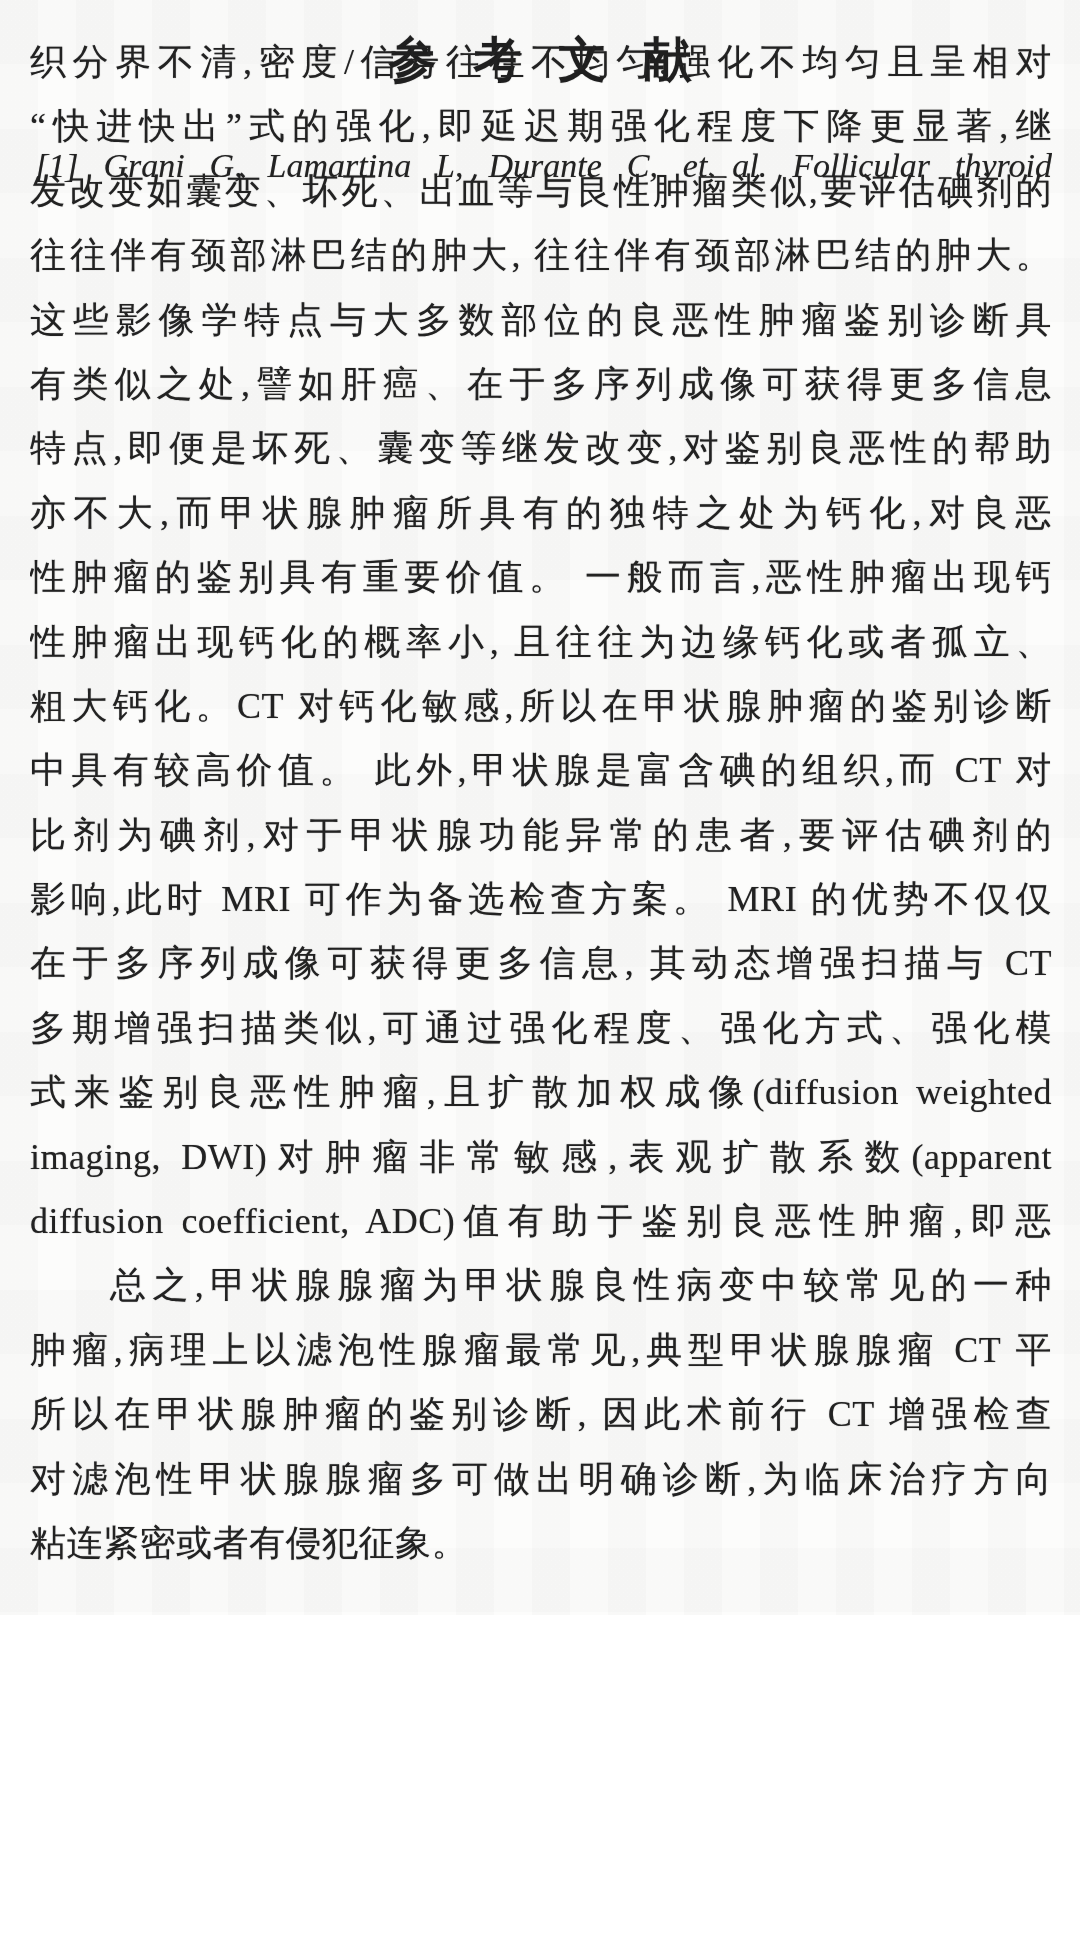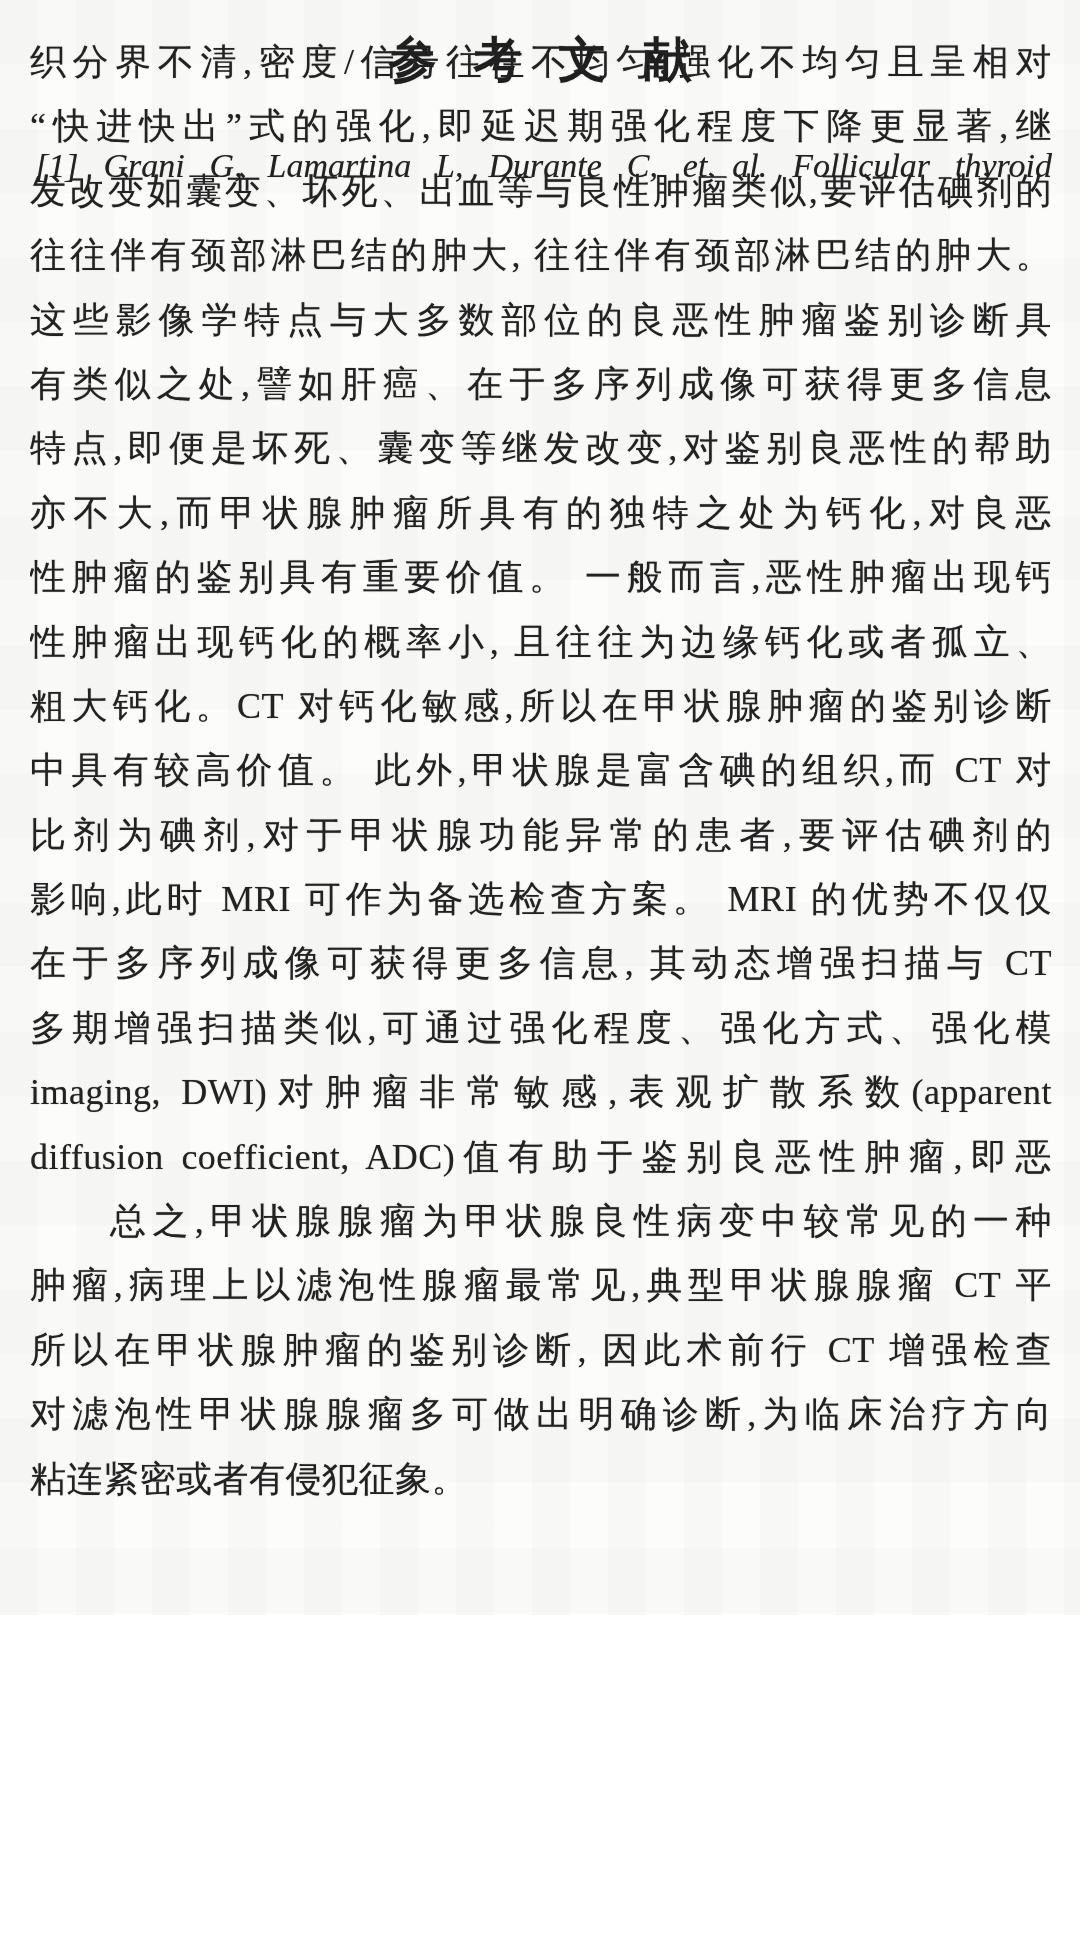--- a/index.html
+++ b/index.html
@@ -83,20 +83,21 @@
       <div class="line">特点,即便是坏死、囊变等继发改变,对鉴别良恶性的帮助</div>
       <div class="line">亦不大,而甲状腺肿瘤所具有的独特之处为钙化,对良恶</div>
       <div class="line">性肿瘤的鉴别具有重要价值。 一般而言,恶性肿瘤出现钙</div>
       <div class="line">性肿瘤出现钙化的概率小, 且往往为边缘钙化或者孤立、</div>
       <div class="line">粗大钙化。CT 对钙化敏感,所以在甲状腺肿瘤的鉴别诊断</div>
       <div class="line">中具有较高价值。 此外,甲状腺是富含碘的组织,而 CT 对</div>
       <div class="line">比剂为碘剂,对于甲状腺功能异常的患者,要评估碘剂的</div>
       <div class="line">影响,此时 MRI 可作为备选检查方案。 MRI 的优势不仅仅</div>
       <div class="line">在于多序列成像可获得更多信息, 其动态增强扫描与 CT</div>
       <div class="line">多期增强扫描类似,可通过强化程度、强化方式、强化模</div>
+      <div class="line">式来鉴别良恶性肿瘤,且扩散加权成像(diffusion weighted</div>
       <div class="line">imaging, DWI)对肿瘤非常敏感,表观扩散系数(apparent</div>
       <div class="line">diffusion coefficient, ADC)值有助于鉴别良恶性肿瘤,即恶</div>
       <div class="line indent">总之,甲状腺腺瘤为甲状腺良性病变中较常见的一种</div>
       <div class="line">肿瘤,病理上以滤泡性腺瘤最常见,典型甲状腺腺瘤 CT 平</div>
       <div class="line">所以在甲状腺肿瘤的鉴别诊断, 因此术前行 CT 增强检查</div>
       <div class="line">对滤泡性甲状腺腺瘤多可做出明确诊断,为临床治疗方向</div>
       <div class="line end">粘连紧密或者有侵犯征象。</div>
     </div>
 
   <h3 class="ref-heading">参考文献</h3>

